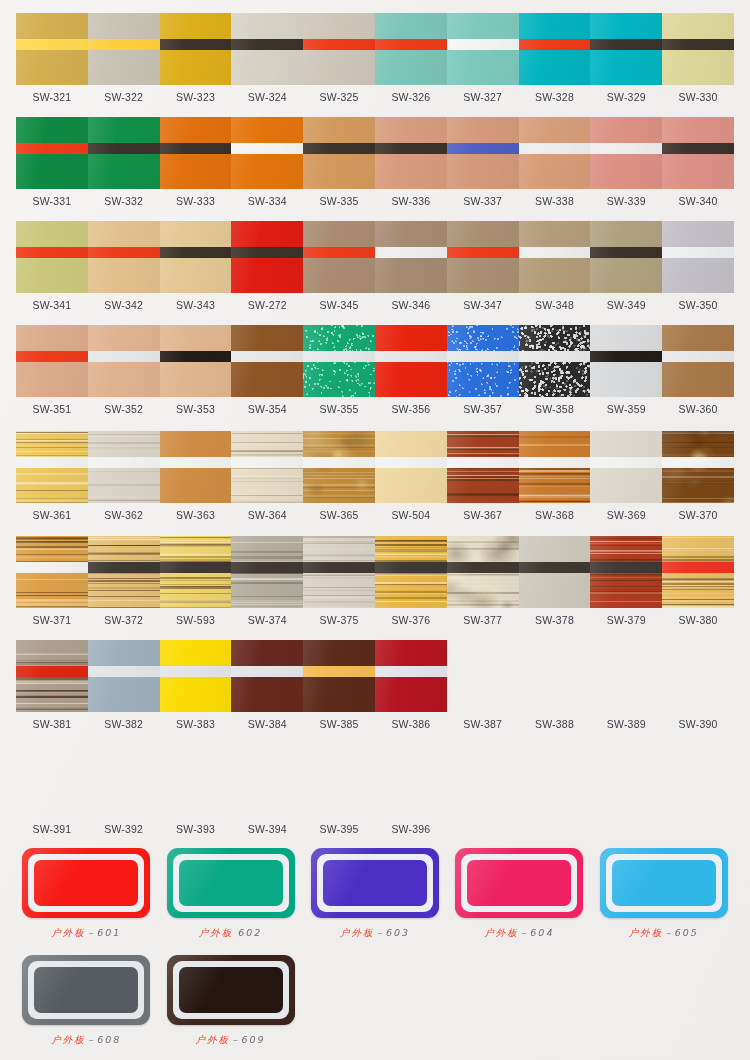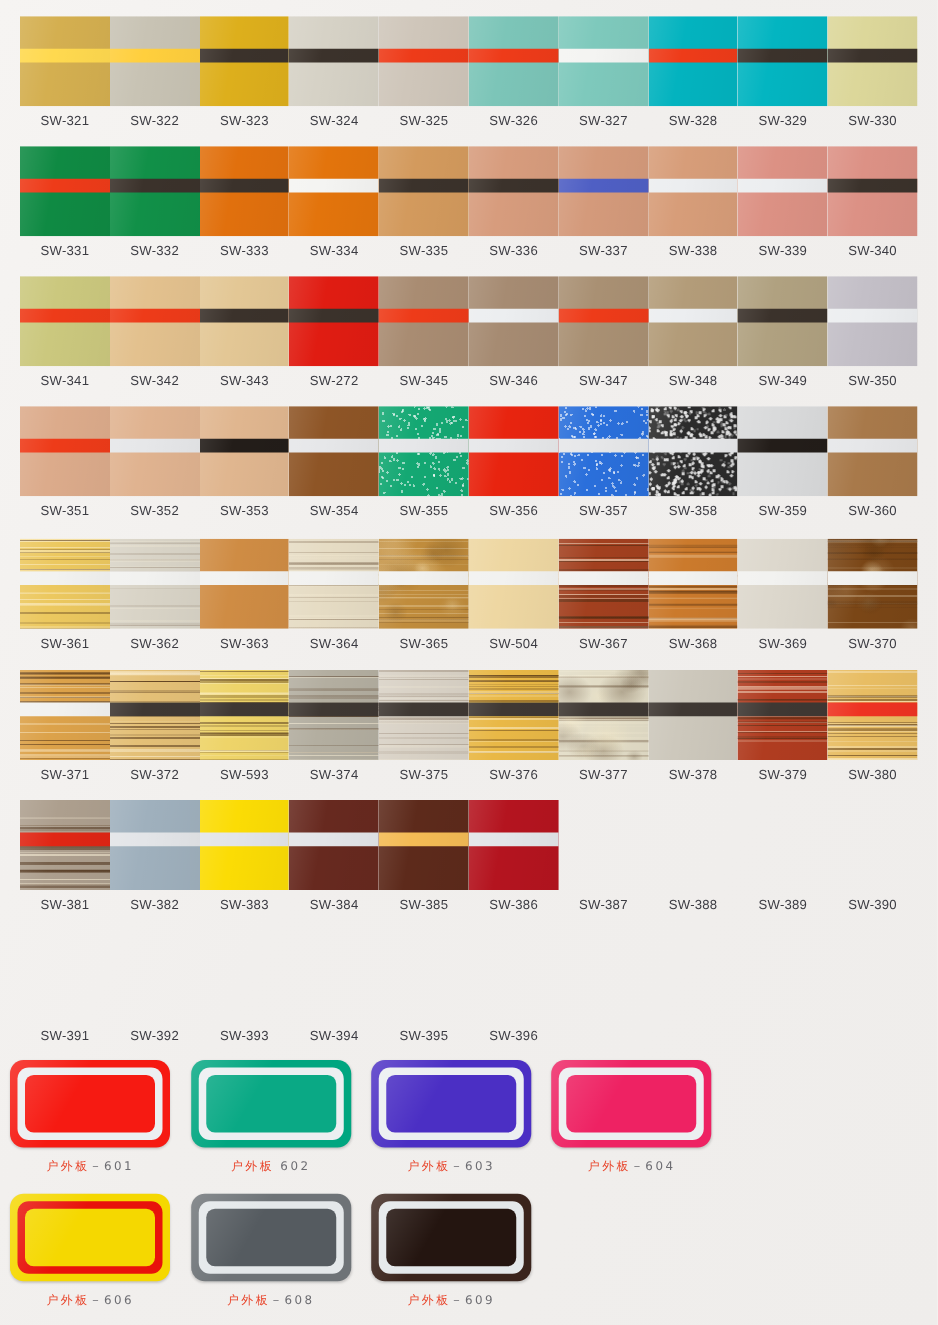--- a/index.html
+++ b/index.html
@@ -60,23 +60,24 @@
     text-align: center;
     font-size: 10.5px;
     letter-spacing: .2px;
     color: #3b3b42;
     font-family: "Liberation Sans", "DejaVu Sans", sans-serif;
   }
 
   
   .panel-row { position: absolute; left: 0; width: 750px; }
   .panels {
-    position: absolute; left: 0; top: 0;
+    position: absolute; left: 14px; top: 0;
     width: 722px;
     display: flex;
+    font-style: italic;
   }
   .panel-cell {
     width: 144.4px;
     display: flex;
     flex-direction: column;
     align-items: center;
   }
   .panel {
     width: 128px; height: 70px;
     border-radius: 11px;
@@ -689,33 +690,33 @@
           </div>
           <div class="panel-cell">
             <div class="panel" style="background: rgb(238, 34, 99);">
               <div class="panel-ring" style="background: rgb(236, 239, 241);">
                 <div class="panel-core" style="background: rgb(238, 34, 99);"></div>
               </div>
               <div class="panel-gloss"></div>
             </div>
             <div class="panel-label"><span class="pl-cn">户外板</span><span class="pl-num">－</span><span class="pl-num">604</span></div>
           </div>
-        </div>
-      </div>
-      <div class="panel-row" style="top: 955px;">
-        <div class="panels">
           <div class="panel-cell">
-            <div class="panel" style="background: rgb(245, 216, 0);">
-              <div class="panel-ring" style="background: rgb(232, 18, 11);">
-                <div class="panel-core" style="background: rgb(245, 216, 0);"></div>
+            <div class="panel" style="background: rgb(49, 182, 232);">
+              <div class="panel-ring" style="background: rgb(236, 239, 241);">
+                <div class="panel-core" style="background: rgb(49, 182, 232);"></div>
               </div>
               <div class="panel-gloss"></div>
             </div>
-            <div class="panel-label"><span class="pl-cn">户外板</span><span class="pl-num">－</span><span class="pl-num">606</span></div>
-          </div>
+            <div class="panel-label"><span class="pl-cn">户外板</span><span class="pl-num">－</span><span class="pl-num">605</span></div>
+          </div>
+        </div>
+      </div>
+      <div class="panel-row" style="top: 955px;">
+        <div class="panels">
           <div class="panel-cell">
             <div class="panel" style="background: rgb(110, 115, 119);">
               <div class="panel-ring" style="background: rgb(228, 232, 234);">
                 <div class="panel-core" style="background: rgb(85, 91, 96);"></div>
               </div>
               <div class="panel-gloss"></div>
             </div>
             <div class="panel-label"><span class="pl-cn">户外板</span><span class="pl-num">－</span><span class="pl-num">608</span></div>
           </div>
           <div class="panel-cell">

